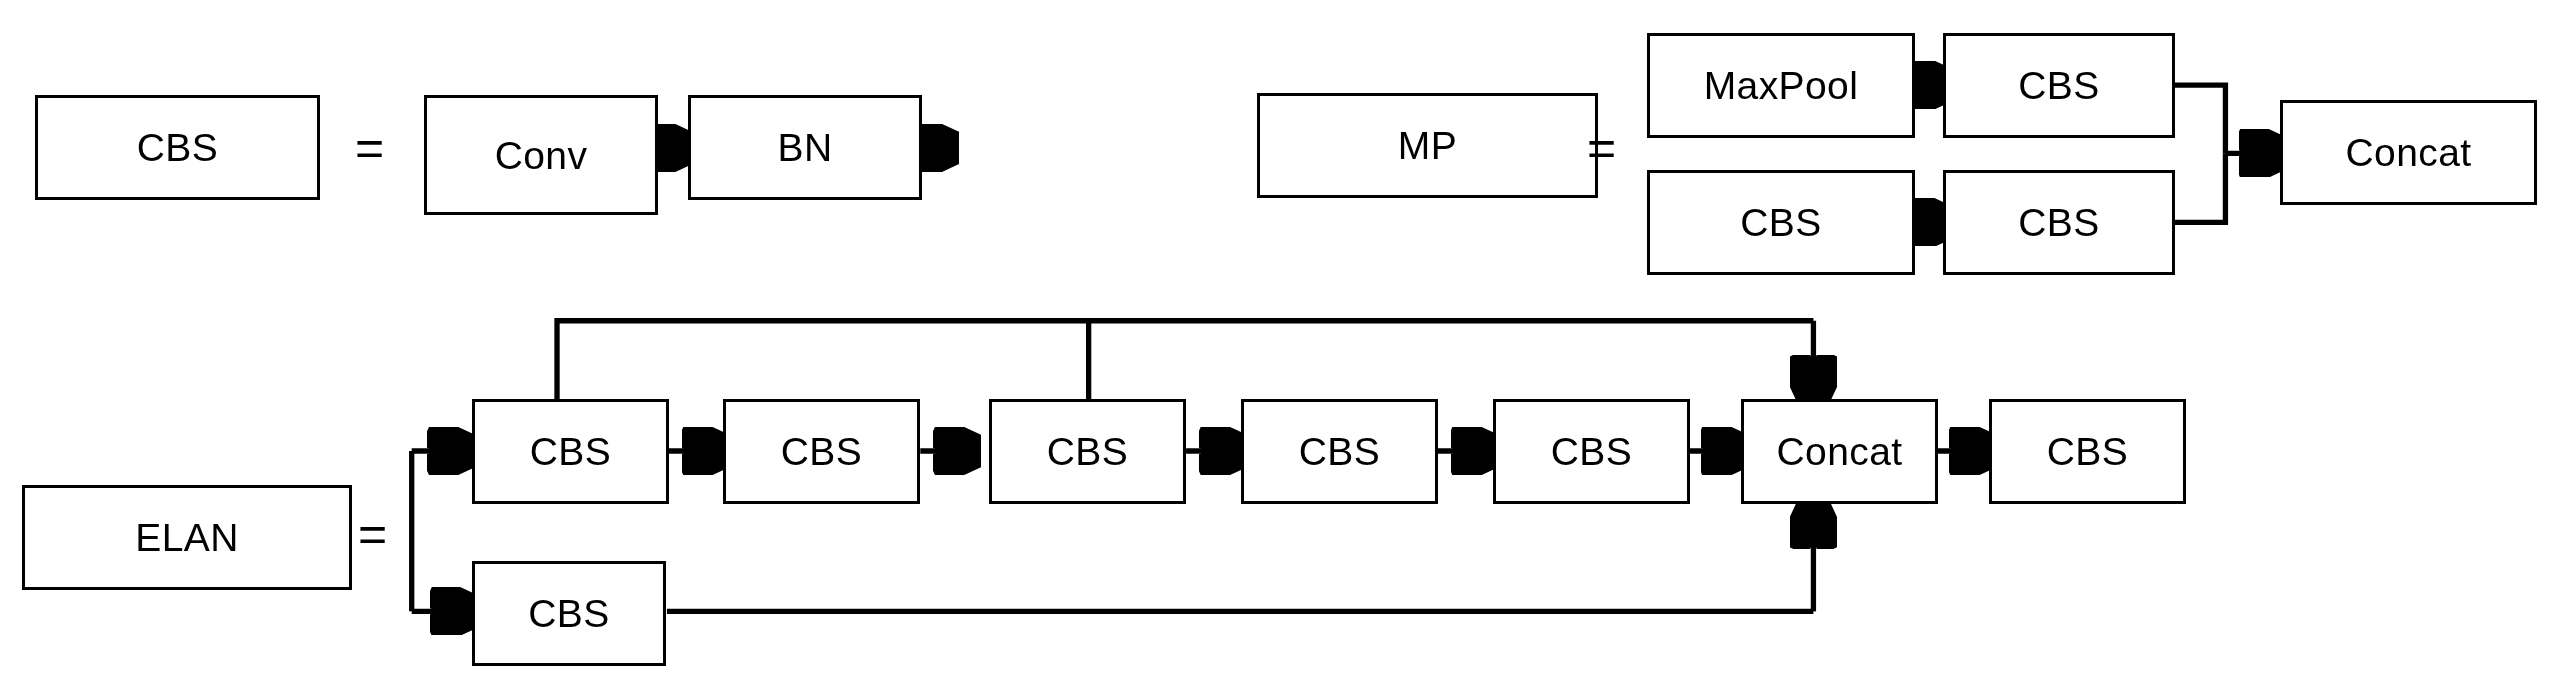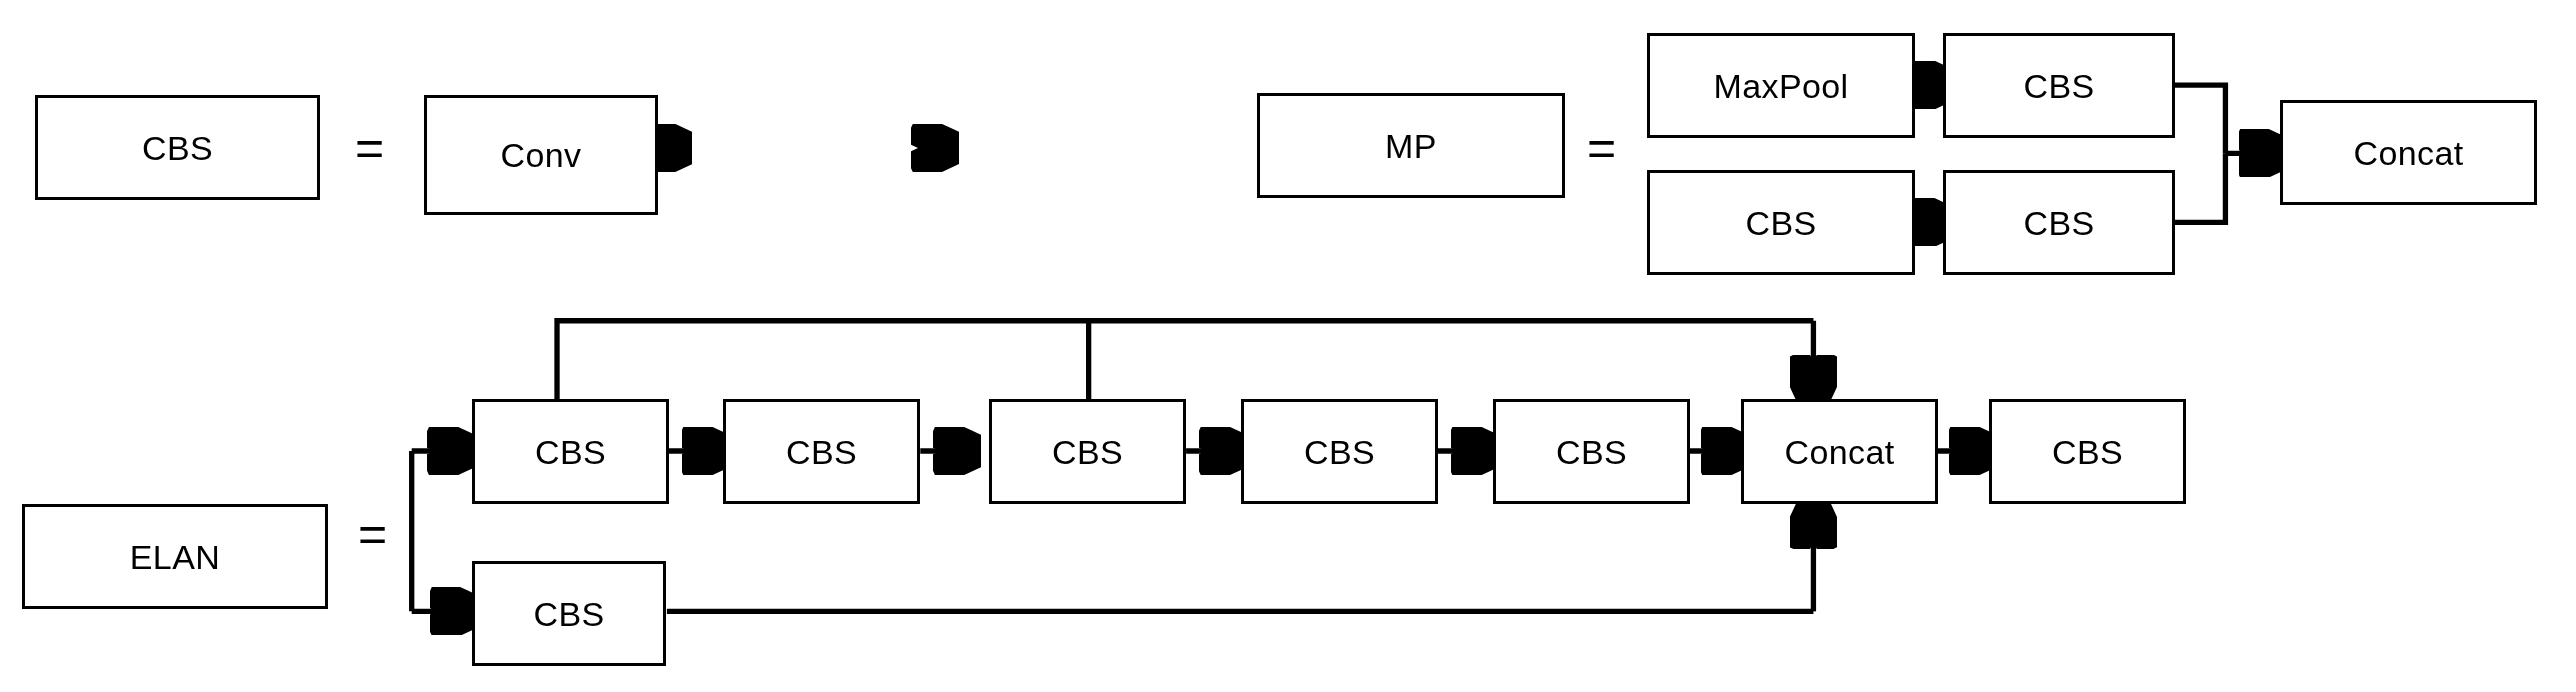--- a/index.html
+++ b/index.html
@@ -8,21 +8,21 @@
   .node{
     position:absolute;
     box-sizing:border-box;
     border:3.5px solid #000000;
     background:#ffffff;
     display:flex;
     align-items:center;
     justify-content:center;
     color:#000000;
     font-family:"Liberation Sans",sans-serif;
-    font-size:34px;
+    font-size:39px;
     line-height:1;
     letter-spacing:0.4px;
     white-space:nowrap;
     z-index:3;
   }
   .eq{
     position:absolute;
     color:#000000;
     font-family:"Liberation Sans",sans-serif;
     font-size:50px;
@@ -93,23 +93,26 @@
   </div>
 
   <div class="eq" style="left:355px; top:123px;">
     <span>=</span>
   </div>
 
   <div class="node" style="left:424px; top:95px; width:234px; height:120px;">
     <span>Conv</span>
   </div>
 
+  <div class="node" style="left:688px; top:95px; width:234px; height:105px;">
+    <span>BN</span>
+  </div>
 
 
-  <div class="node" style="left:1257px; top:93px; width:308px; height:105px;">
+  <div class="node" style="left:1257px; top:93px; width:341px; height:105px;">
     <span>MP</span>
   </div>
 
   <div class="eq" style="left:1587px; top:123px;">
     <span>=</span>
   </div>
 
   <div class="node" style="left:1647px; top:33px; width:268px; height:105px;">
     <span>MaxPool</span>
   </div>
@@ -123,21 +126,21 @@
   </div>
 
   <div class="node" style="left:1943px; top:170px; width:232px; height:105px;">
     <span>CBS</span>
   </div>
 
   <div class="node" style="left:2280px; top:100px; width:257px; height:105px;">
     <span>Concat</span>
   </div>
 
-  <div class="node" style="left:22px; top:504px; width:306px; height:105px;">
+  <div class="node" style="left:22px; top:485px; width:330px; height:105px;">
     <span>ELAN</span>
   </div>
 
   <div class="eq" style="left:358px; top:509px;">
     <span>=</span>
   </div>
 
   <div class="node" style="left:472px; top:399px; width:197px; height:105px;">
     <span>CBS</span>
   </div>

